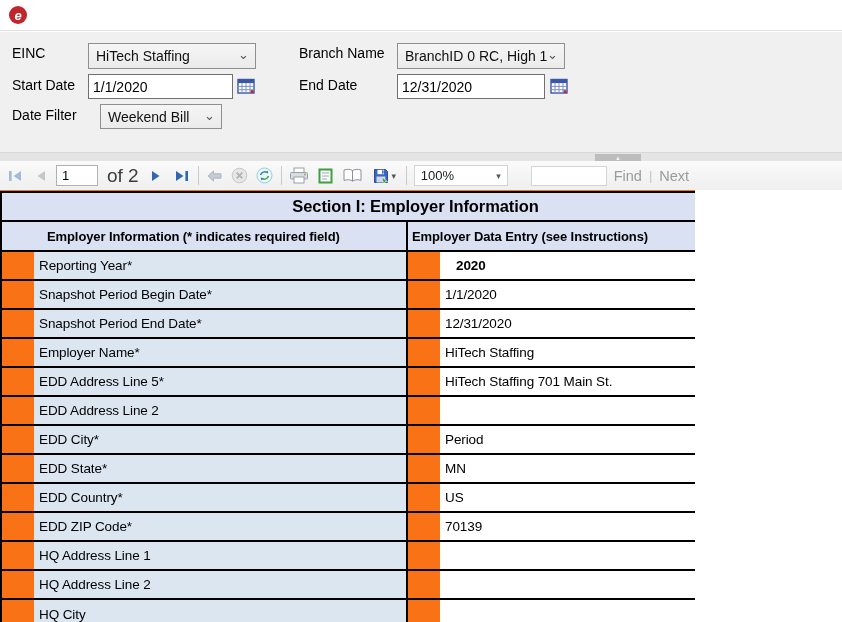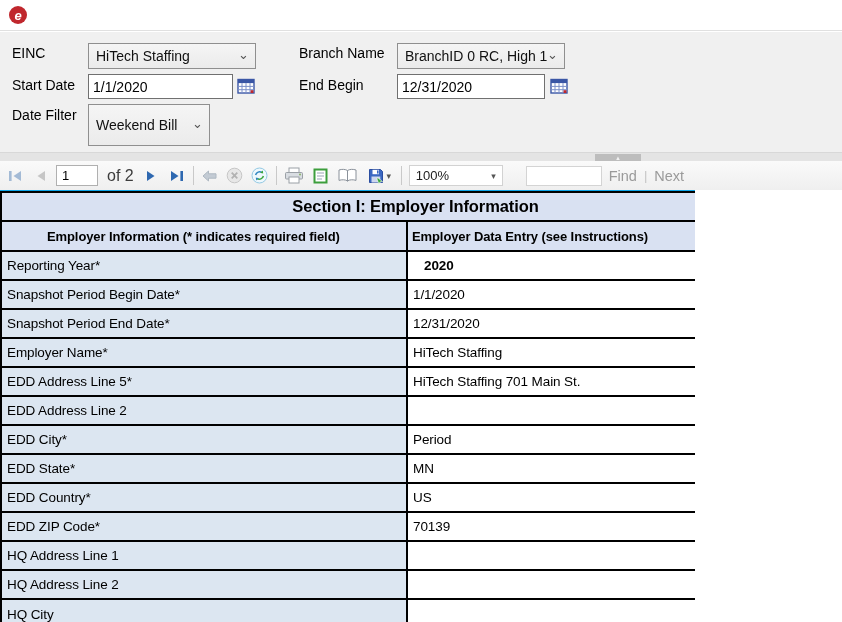--- a/index.html
+++ b/index.html
@@ -31,44 +31,44 @@
   .splitter{position:absolute;left:0;top:152px;width:842px;height:9px;background:#e4e4e4;
     border-top:1px solid #d8d8d8;}
   .split-handle{position:absolute;left:595px;top:1px;width:46px;height:8px;background:#bdbdbd;
     display:flex;align-items:center;justify-content:center;font-size:6px;color:#f2f2f2;line-height:1;cursor:pointer;}
   .toolbar{position:absolute;left:0;top:161px;width:842px;height:29px;
     background:linear-gradient(#fafafa,#efefef);display:flex;align-items:center;padding-left:6px;gap:7px;}
   .tbtn{width:18px;height:18px;display:flex;align-items:center;justify-content:center;
     background:transparent;border:0;padding:0;cursor:pointer;}
   .page-input{width:42px;height:21px;border:1px solid #b0b0b0;background:#fff;font-size:13px;
     padding:0 5px;font-family:"Liberation Sans",sans-serif;}
-  .of-label{font-size:16px;color:#3c3c3c;padding:0 2px;}
+  .of-label{font-size:19px;color:#3c3c3c;padding:0 2px;}
   .sep{width:1px;height:19px;background:#c9c9c9;}
   .zoom-combo{width:94px;height:21px;background:#fff;border:1px solid #d2d2d2;
     display:flex;align-items:center;justify-content:space-between;padding:8px 6px;
     font-size:13px;color:#222;cursor:default;}
   .zoom-combo .caret{font-size:9px;color:#555;}
   .search-input{width:76px;height:20px;border:1px solid #d4d4d4;background:#fff;
     margin-left:16px;font-size:13px;padding:0 4px;font-family:"Liberation Sans",sans-serif;}
   .findnext{font-size:14.5px;color:#9a9a9a;cursor:pointer;background:none;border:0;
     font-family:"Liberation Sans",sans-serif;}
   .pipe{color:#c4c4c4;font-size:13px;}
-  .report{position:absolute;left:0;top:190px;width:695px;height:432px;background:#0ea5e9;overflow:hidden;}
+  .report{position:absolute;left:0;top:190px;width:695px;height:432px;background:#f97316;overflow:hidden;}
   .rtable{position:absolute;left:0;top:1px;width:831px;border:2px solid var(--border-black);
     letter-spacing:-0.1px;}
   .section-row{height:29px;background:var(--header-bg);display:flex;align-items:center;
     justify-content:center;font-weight:bold;font-size:16.5px;color:#000;
     border-bottom:2px solid var(--border-black);}
   .head-row{height:30px;display:grid;grid-template-columns:406px 1fr;
     border-bottom:2px solid var(--border-black);background:var(--header-bg);}
   .head-cell{display:flex;align-items:center;padding:0 4px;font-weight:bold;font-size:13px;color:#000;}
   .head-cell:first-child{border-right:2px solid var(--border-black);margin-left:41px;}
   .trow{height:29px;display:grid;grid-template-columns:406px 1fr;border-bottom:2px solid var(--border-black);}
   .trow:last-child{border-bottom:0;}
-  .tcell{display:flex;align-items:center;padding:0 5px;font-size:13.5px;color:#000;overflow:hidden;white-space:nowrap;}
+  .tcell{display:flex;align-items:center;padding:0 5px;font-size:13.5px;color:#000;overflow:hidden;white-space:nowrap;margin-left:32px;}
   .tlabel{background:var(--left-col-bg);border-right:2px solid var(--border-black);}
   .tvalue{background:#fff;}
   .tvalue.bold{font-weight:bold;padding-left:16px;}
 </style>
 </head>
 <body>
 
 <div class="titlebar">
   <div class="logo">e</div>
 </div>
@@ -90,33 +90,33 @@
   <input class="tinput" style="left: 88px; top: 42px; width: 145px;" value="1/1/2020">
   <button class="calbtn" style="left:236px;top:44px">
     <svg width="19" height="17" viewBox="0 0 19 17">
       <rect x="1" y="2.5" width="16" height="13.5" fill="#fff" stroke="#3a56a5" stroke-width="1.4"></rect>
       <rect x="1" y="2.5" width="16" height="3.6" fill="#3a56a5"></rect>
       <path d="M5 6.1v10M9 6.1v10M13 6.1v10M1 9.4h16M1 12.7h16" stroke="#7c90c9" stroke-width="1"></path>
       <rect x="13.6" y="13.2" width="2.8" height="2.8" fill="#c0272d"></rect>
     </svg>
   </button>
 
-  <div class="plabel" style="left:299px;top:45px">End Begin</div>
+  <div class="plabel" style="left:299px;top:45px">End Date</div>
   <input class="tinput" style="left: 397px; top: 42px; width: 148px;" value="12/31/2020">
   <button class="calbtn" style="left:549px;top:44px">
     <svg width="19" height="17" viewBox="0 0 19 17">
       <rect x="1" y="2.5" width="16" height="13.5" fill="#fff" stroke="#3a56a5" stroke-width="1.4"></rect>
       <rect x="1" y="2.5" width="16" height="3.6" fill="#3a56a5"></rect>
       <path d="M5 6.1v10M9 6.1v10M13 6.1v10M1 9.4h16M1 12.7h16" stroke="#7c90c9" stroke-width="1"></path>
       <rect x="13.6" y="13.2" width="2.8" height="2.8" fill="#c0272d"></rect>
     </svg>
   </button>
 
   <div class="plabel" style="left:12px;top:75px">Date Filter</div>
-  <div class="combo" style="left:88px;top:72px;width:122px;height:42px">
+  <div class="combo" style="left:100px;top:72px;width:122px;height:25px">
     <span>Weekend Bill</span>
     <span class="caret">⌄</span>
   </div>
 </div>
 
 <div class="splitter">
   <div class="split-handle">
     <span>▲</span>
   </div>
 </div>

